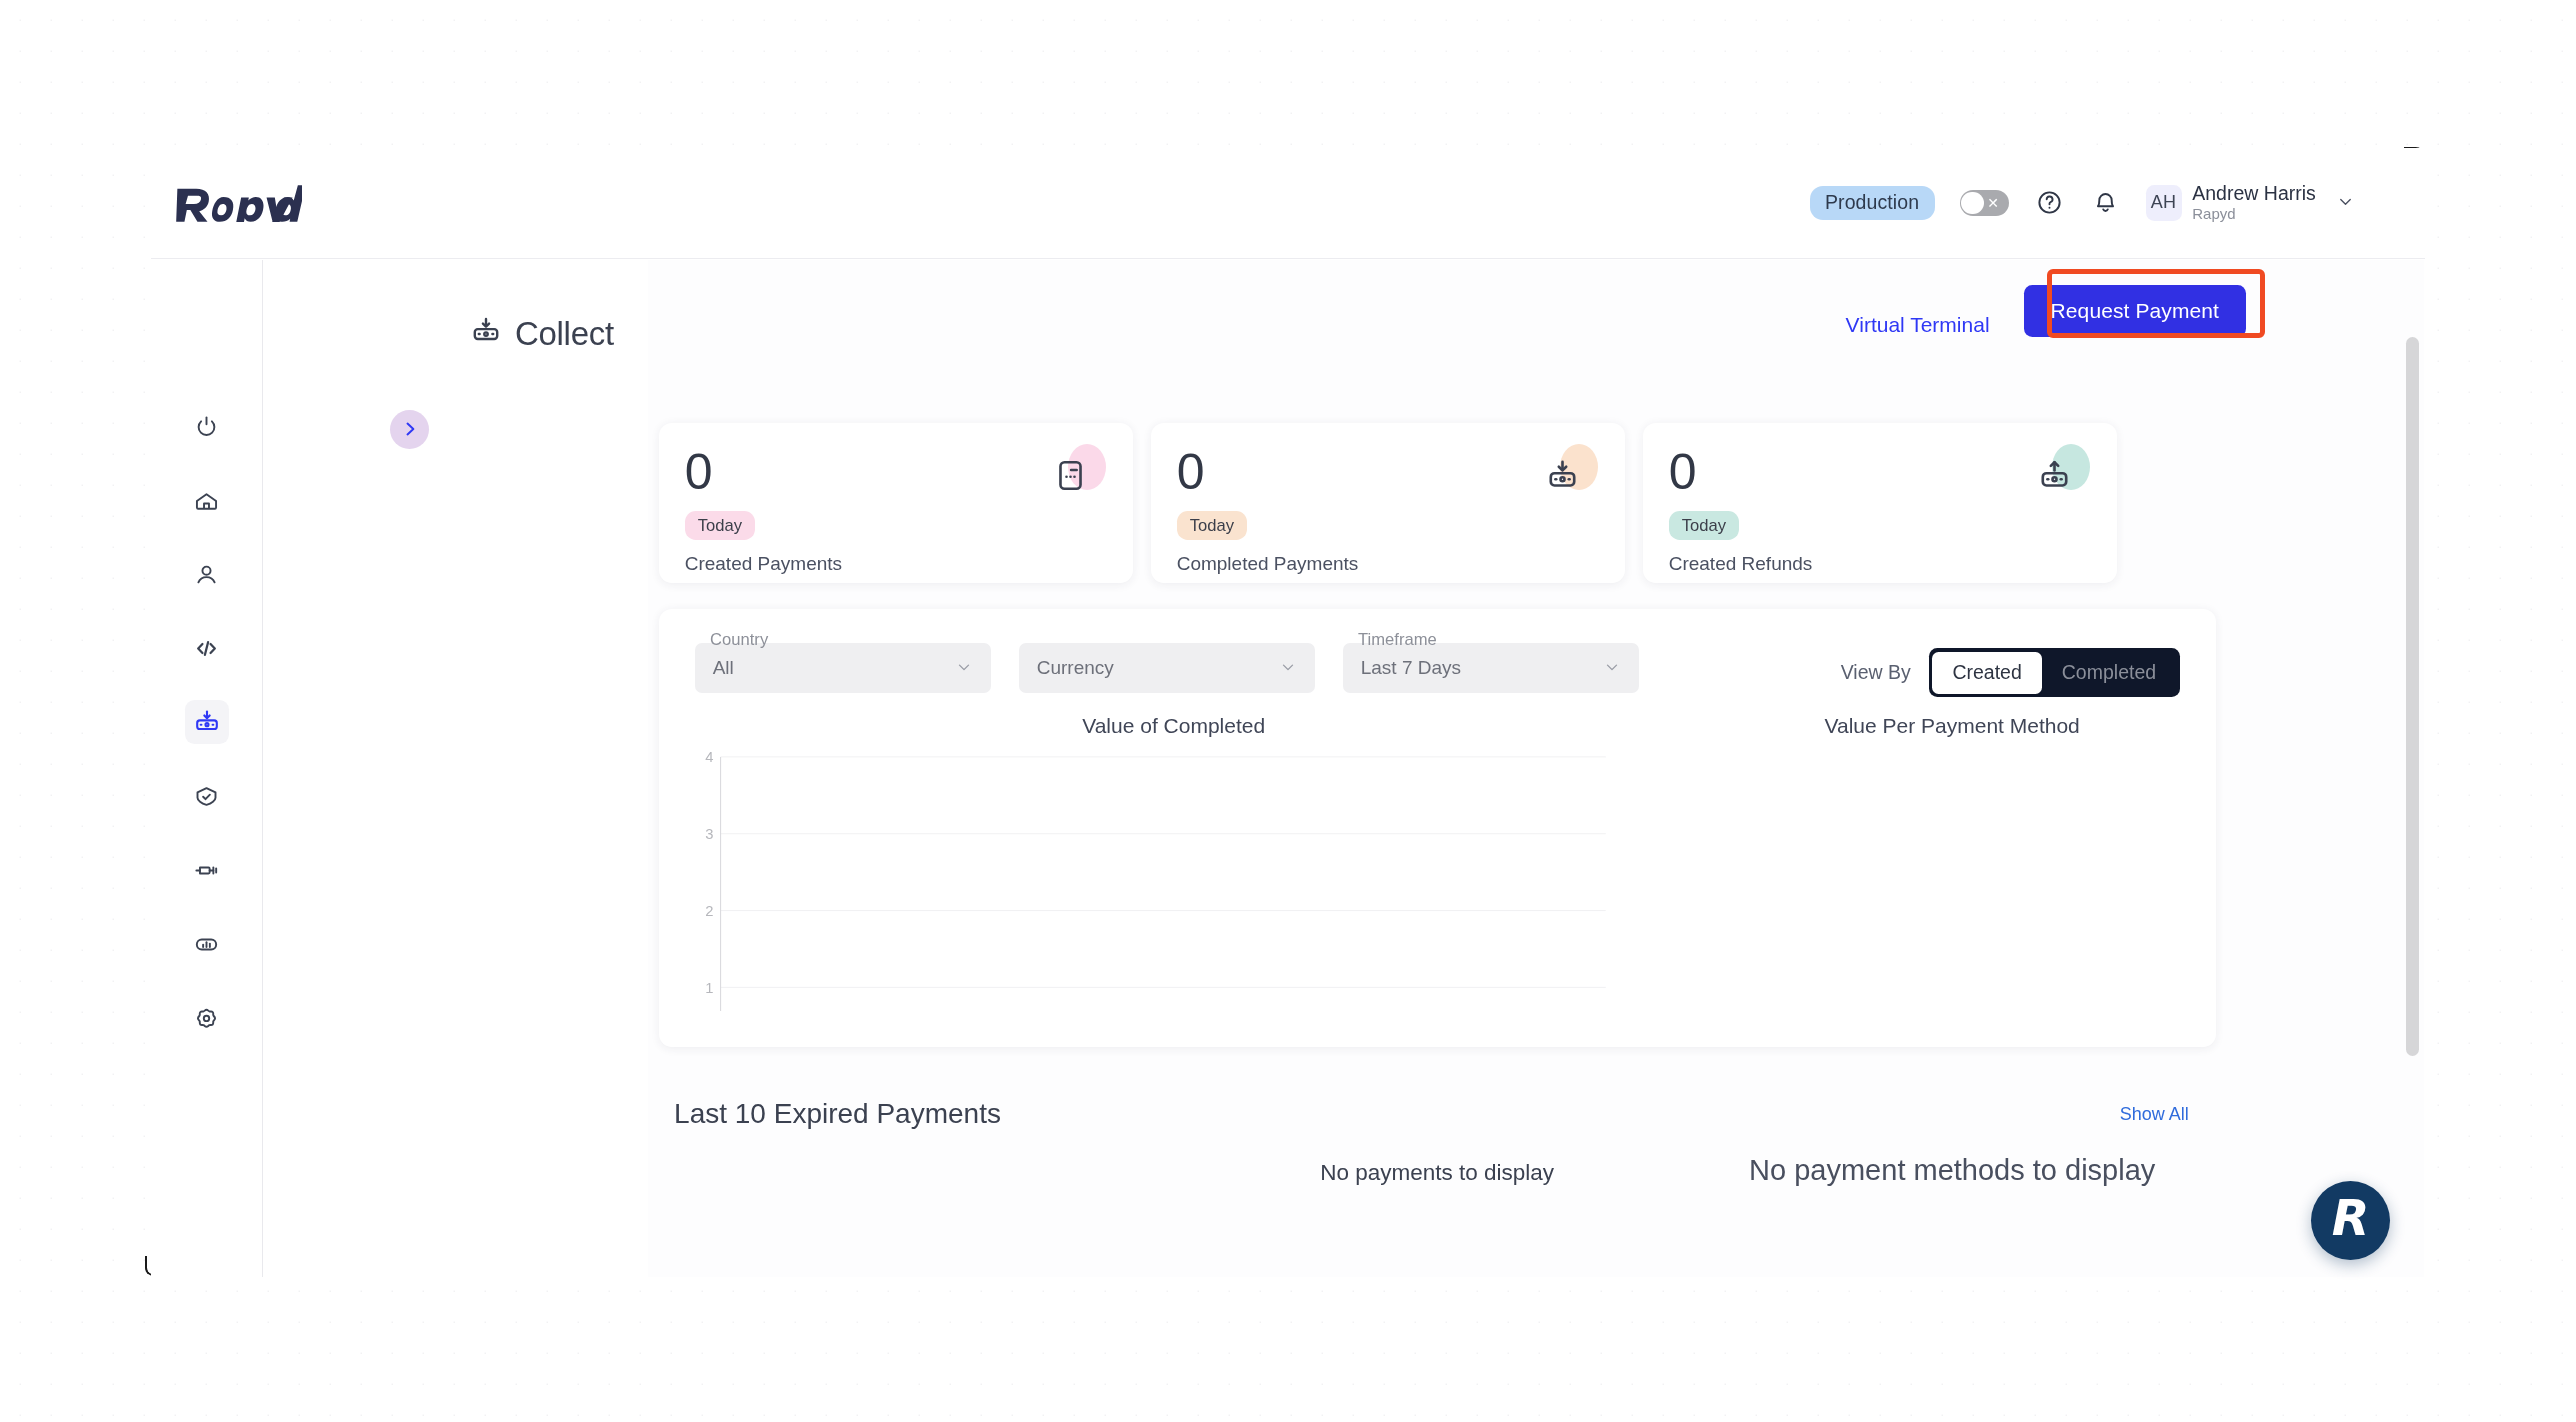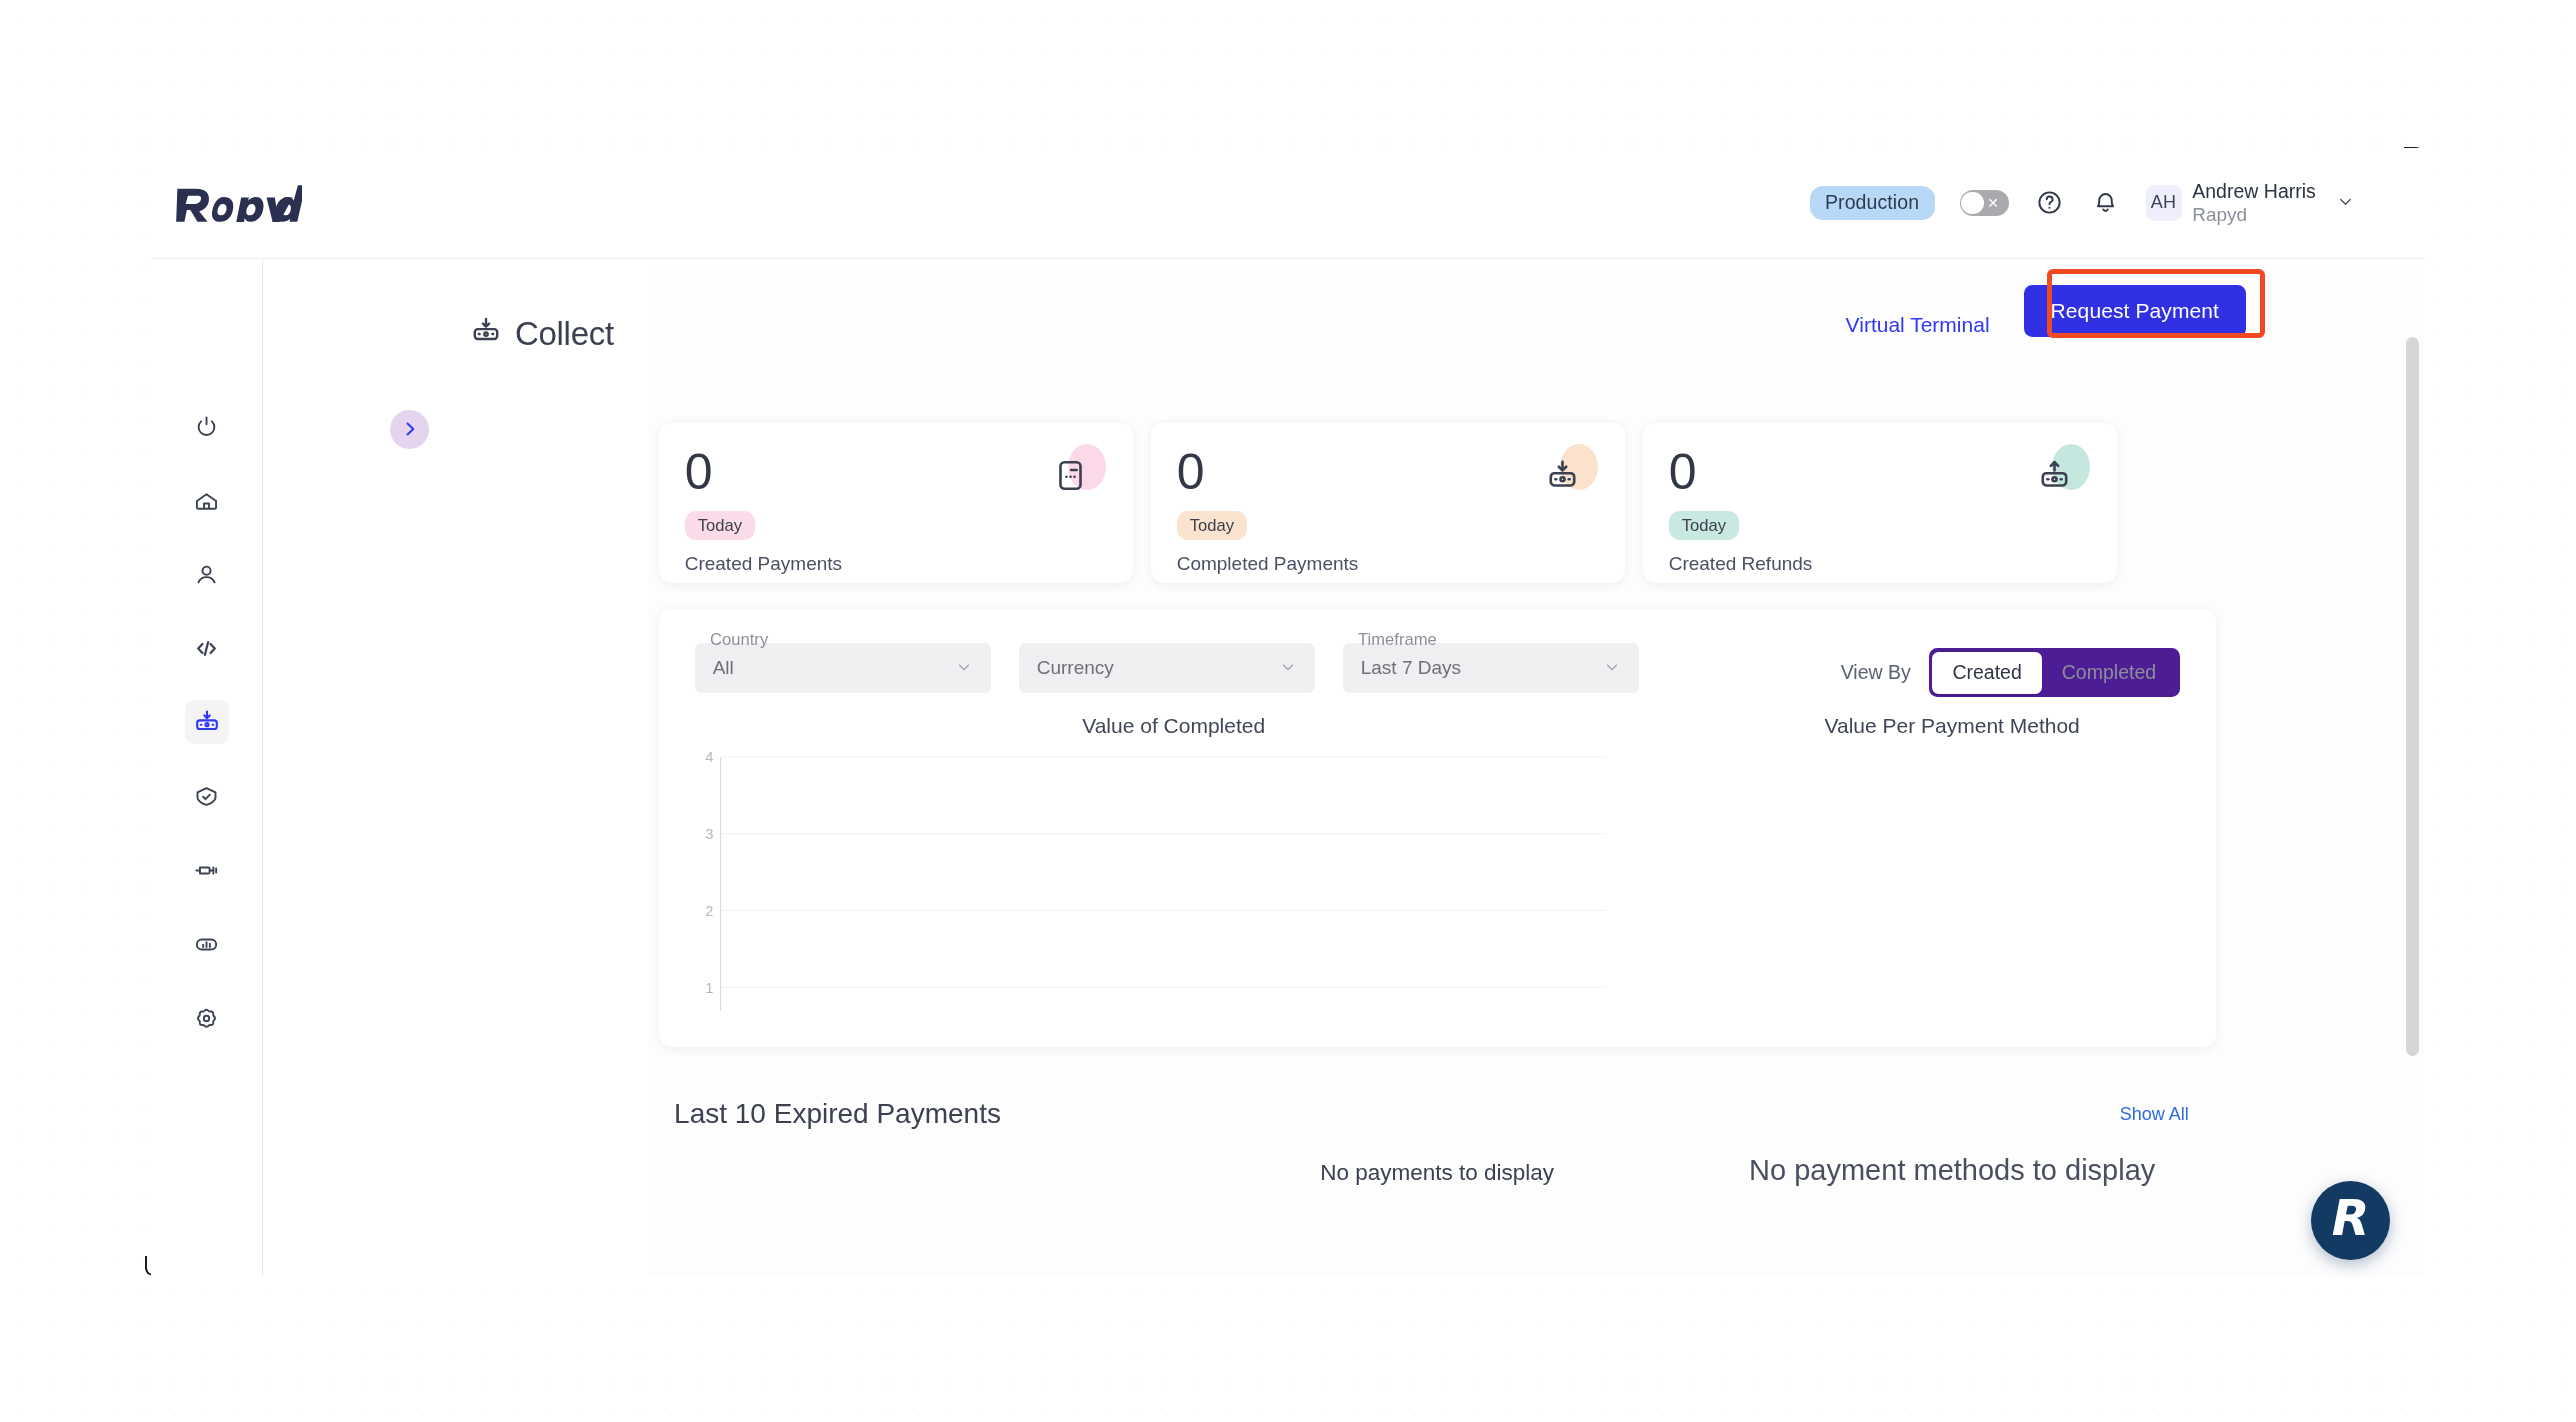--- a/index.html
+++ b/index.html
@@ -64,21 +64,21 @@
   .icon-btn { width: 31px; height: 31px; display:flex; align-items:center; justify-content:center; }
   .icon-btn svg { display:block; }
   .user { display:flex; align-items:center; gap: 10.7px; }
   .avatar {
     width: 36px; height: 36px; border-radius: 8.3px; background: #eeeefc;
     color:#3d4454; font-size: 18px; display:flex; align-items:center; justify-content:center;
     letter-spacing: 0.3px;
   }
   .user-text { display:flex; flex-direction:column; gap: 1.8px; }
   .user-name { font-size: 19.5px; color: #2b3243; line-height: 1.12; }
-  .user-org { font-size: 19px; color: #8b8f9a; line-height: 1.12; }
+  .user-org { font-size: 15px; color: #8b8f9a; line-height: 1.12; }
   .chev-down { margin-left: 9.5px; }
 
   
   .rail {
     position: absolute; left: 0; top: 112px; width: 112px; height: 1017px;
     background: #fff; border-right: 0.6px solid #e9e9ed;
     padding-top: 144px;
     display:flex; flex-direction: column; align-items:center; gap: 30px;
   }
   .rail-item {
@@ -183,21 +183,21 @@
   }
   .select .flabel {
     position:absolute; left: 15.4px; top: -13px;
     font-size: 16.6px; color: #8d9099; background: transparent;
   }
   .select .val { font-size: 19px; color: #6d707a; }
   .select .caret { position:absolute; right: 18px; top: 50%; transform: translateY(-50%); }
 
   .viewby { position:absolute; right: 36px; top: 39px; display:flex; align-items:center; gap: 18px; }
   .viewby-label { font-size: 19.5px; color: #5a6070; }
-  .segmented { background: #4c1d95; border-radius: 8.3px; padding: 3.6px; display:flex; }
+  .segmented { background: #0f172a; border-radius: 8.3px; padding: 3.6px; display:flex; }
   .seg {
     font-size: 19.5px; padding: 9.5px 20px; border-radius: 6.5px; color: #8b8f9a;
   }
   .seg.active { background: #fff; color: #2e3442; box-shadow: 0 0.6px 2.4px rgba(0,0,0,.08); }
 
   .chart-title {
     position:absolute; top: 105px; font-size: 21px; color: #404657;
   }
   .chart-title.left { left: 0; width: 1030px; text-align:center; }
   .chart-title.right { left: 1030px; width: 527px; text-align:center; }

